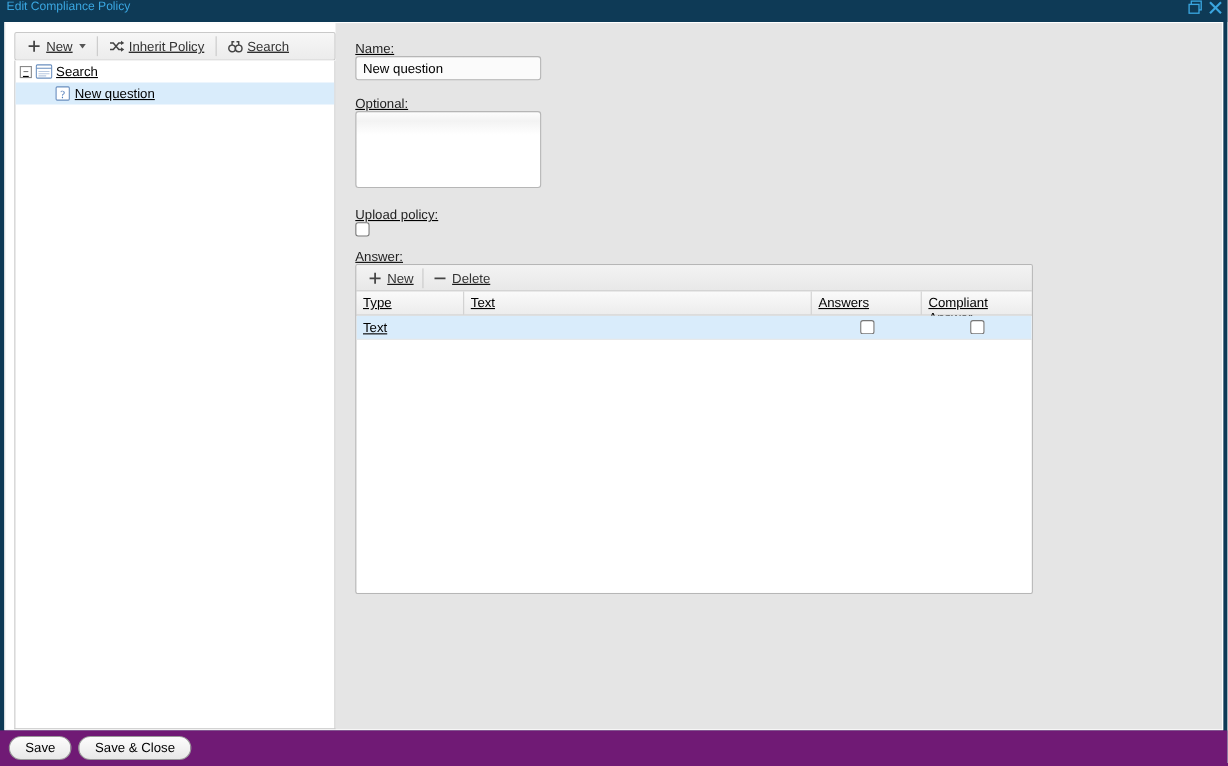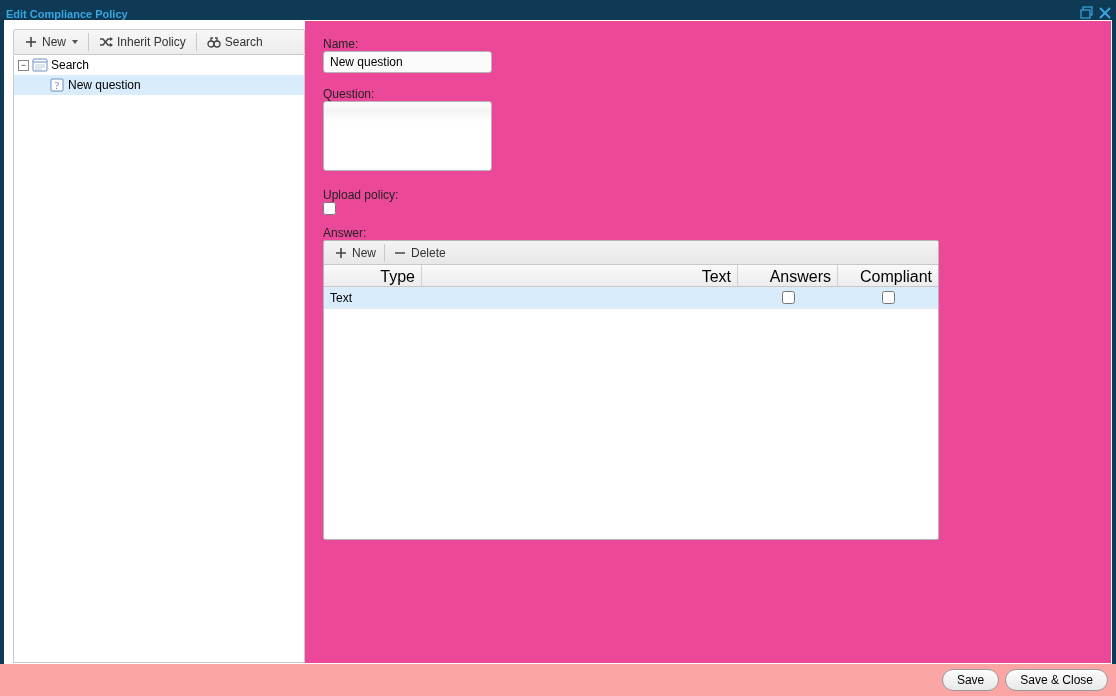--- a/index.html
+++ b/index.html
@@ -16,42 +16,43 @@
   height: 696px;
   background: #0e3a56;
   position: relative;
   display: flex;
   flex-direction: column;
 }
 .titlebar {
   height: 20px;
   background: #0e3a56;
   display: flex;
-  align-items: flex-end;
+  align-items: flex-start;
   padding: 0 4px;
   color: #3aa6e0;
-  font-weight: bold;
+  font-weight: normal;
 }
 .titlebar .title { flex: 1; font-size: 11px; padding-left: 2px; }
 .titlebar .win-icon {
   width: 14px;
   height: 14px;
   margin-left: 4px;
   display: flex;
   align-items: center;
   justify-content: center;
   cursor: pointer;
 }
 .body-outer {
   flex: 1;
-  background: #ec4899;
+  background: #e5e5e5;
   margin: 0 4px 0 4px;
   display: flex;
   flex-direction: column;
   border: 1px solid #fff;
+  text-decoration: underline;
 }
 .content {
   flex: 1;
   display: flex;
   overflow: hidden;
 }
 .sidebar {
   width: 300px;
   background: #fff;
   border-right: 0px solid #ccc;
@@ -190,23 +191,22 @@
 .grid-head {
   display: flex;
   background: linear-gradient(#fafafa,#ececec);
   border-bottom: 1px solid #c8c8c8;
   height: 22px;
   align-items: stretch;
 }
 .grid-head .gh {
   border-right: 1px solid #d0d0d0;
   padding: 3px 6px;
-  font-size: 16px;
+  font-size: 12px;
   height: 100%;
-  text-align: right;
 }
 .grid-body {
   flex: 1;
   overflow: auto;
   background: #fff;
 }
 .grid-row {
   display: flex;
   height: 22px;
   align-items: center;
@@ -216,24 +216,23 @@
 .grid-row .gc { padding: 0 6px; font-size: 12px; height:100%; display:flex; align-items:center; }
 .col-type { width: 98px; }
 .col-text { flex: 1; width: 316px; }
 .col-optional { width: 100px; justify-content:center; }
 .col-compliant { width: 100px; justify-content:center; }
 input[type=checkbox].chk {
   width: 13px; height: 13px;
 }
 .footer {
   height: 32px;
-  background: #fca5a5;
-  display: flex;
-  align-items: center;
-  justify-content: flex-end;
+  background: #701a75;
+  display: flex;
+  align-items: center;
   padding: 0 8px;
   gap: 6px;
 }
 .footer .btn {
   height: 22px;
   padding: 0 14px;
   background: linear-gradient(#fdfdfd,#e8e8e8);
   border: 1px solid #9a9a9a;
   border-radius: 11px;
   font-size: 12px;
@@ -328,21 +327,21 @@
 
         <div class="form-row">
           <label>Name:</label>
           <div class="field-wide">
             <input type="text" class="fld" value="New question" style="">
           </div>
         </div>
 
 
         <div class="form-row">
-          <label>Question:</label>
+          <label>Optional:</label>
           <div class="field-wide">
             <textarea class="fld" style=""></textarea>
           </div>
         </div>
 
         <div class="form-row" style="margin-bottom:4px;">
           <label>Upload policy:</label>
           <div class="field-wide">
             <input type="checkbox" class="chk" style="">
           </div>

